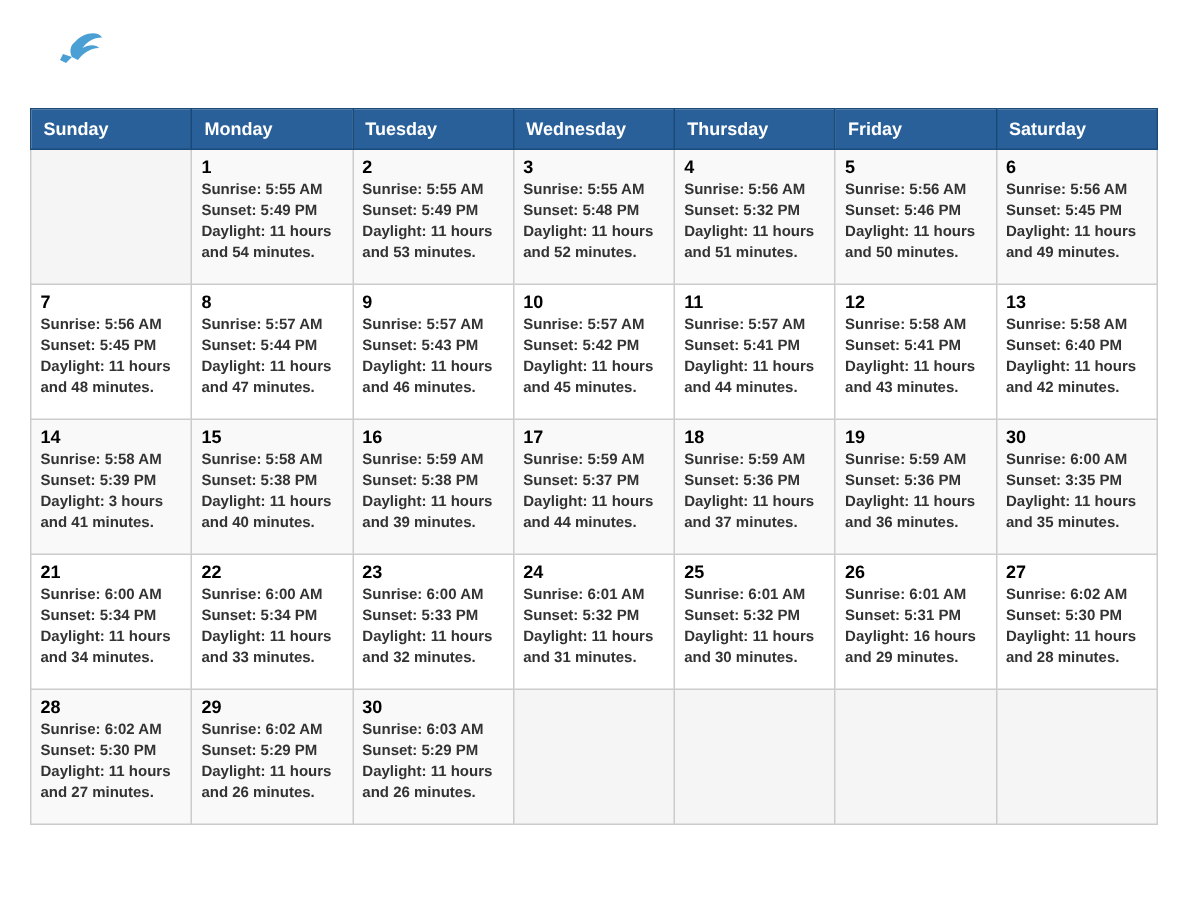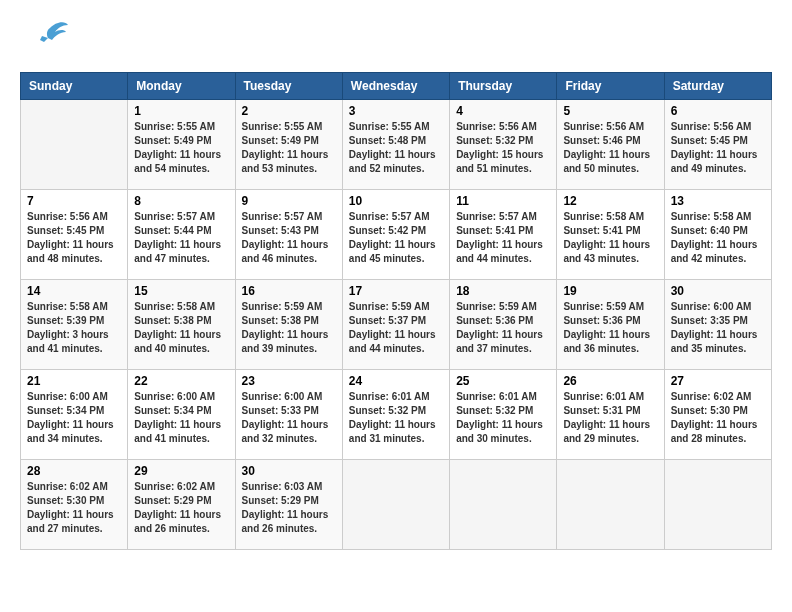--- a/index.html
+++ b/index.html
@@ -146,21 +146,21 @@
           <div>Sunrise: 5:55 AM</div>
           <div>Sunset: 5:48 PM</div>
           <div>Daylight: 11 hours and 52 minutes.</div>
         </div>
       </td>
         <td>
         <span class="day-num">4</span>
         <div class="day-info">
           <div>Sunrise: 5:56 AM</div>
           <div>Sunset: 5:32 PM</div>
-          <div>Daylight: 15 hours and 51 minutes.</div>
+          <div>Daylight: 11 hours and 51 minutes.</div>
         </div>
       </td>
         <td>
         <span class="day-num">5</span>
         <div class="day-info">
           <div>Sunrise: 5:56 AM</div>
           <div>Sunset: 5:46 PM</div>
           <div>Daylight: 11 hours and 50 minutes.</div>
         </div>
       </td>
@@ -296,21 +296,21 @@
           <div>Sunrise: 6:00 AM</div>
           <div>Sunset: 5:34 PM</div>
           <div>Daylight: 11 hours and 34 minutes.</div>
         </div>
       </td>
         <td>
         <span class="day-num">22</span>
         <div class="day-info">
           <div>Sunrise: 6:00 AM</div>
           <div>Sunset: 5:34 PM</div>
-          <div>Daylight: 11 hours and 41 minutes.</div>
+          <div>Daylight: 11 hours and 33 minutes.</div>
         </div>
       </td>
         <td>
         <span class="day-num">23</span>
         <div class="day-info">
           <div>Sunrise: 6:00 AM</div>
           <div>Sunset: 5:33 PM</div>
           <div>Daylight: 11 hours and 32 minutes.</div>
         </div>
       </td>
@@ -328,21 +328,21 @@
           <div>Sunrise: 6:01 AM</div>
           <div>Sunset: 5:32 PM</div>
           <div>Daylight: 11 hours and 30 minutes.</div>
         </div>
       </td>
         <td>
         <span class="day-num">26</span>
         <div class="day-info">
           <div>Sunrise: 6:01 AM</div>
           <div>Sunset: 5:31 PM</div>
-          <div>Daylight: 11 hours and 29 minutes.</div>
+          <div>Daylight: 16 hours and 29 minutes.</div>
         </div>
       </td>
         <td>
         <span class="day-num">27</span>
         <div class="day-info">
           <div>Sunrise: 6:02 AM</div>
           <div>Sunset: 5:30 PM</div>
           <div>Daylight: 11 hours and 28 minutes.</div>
         </div>
       </td>

